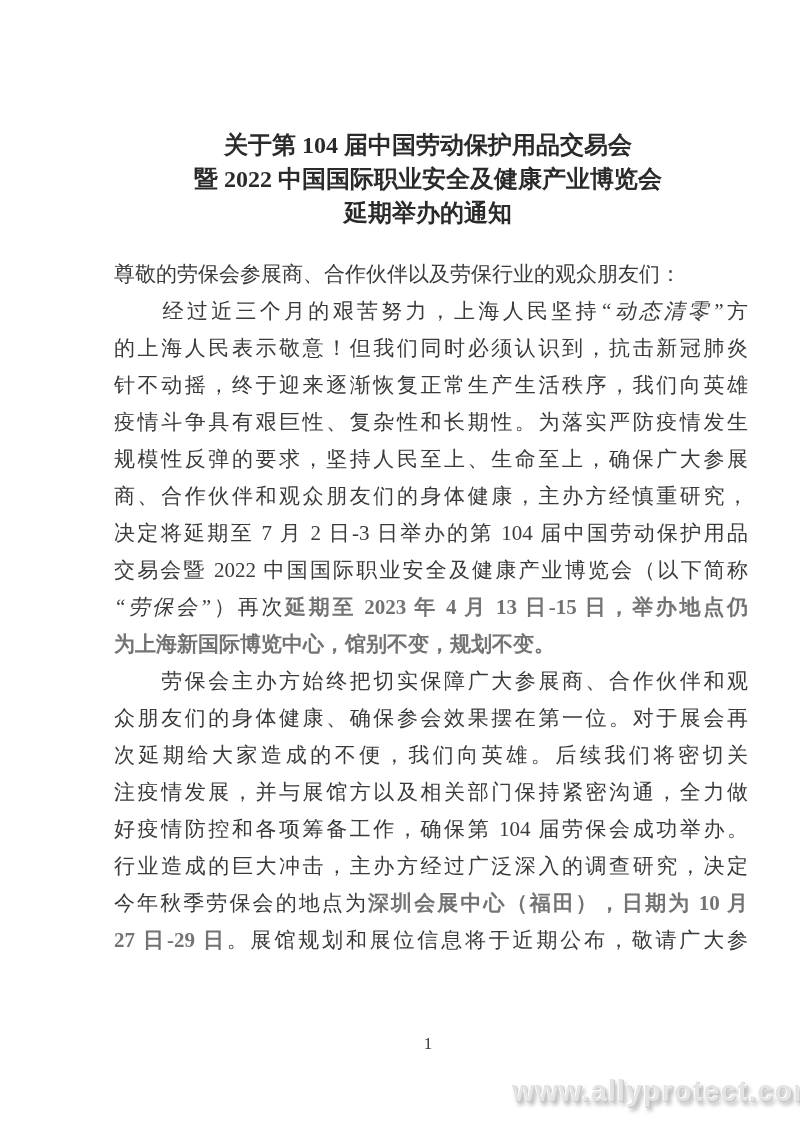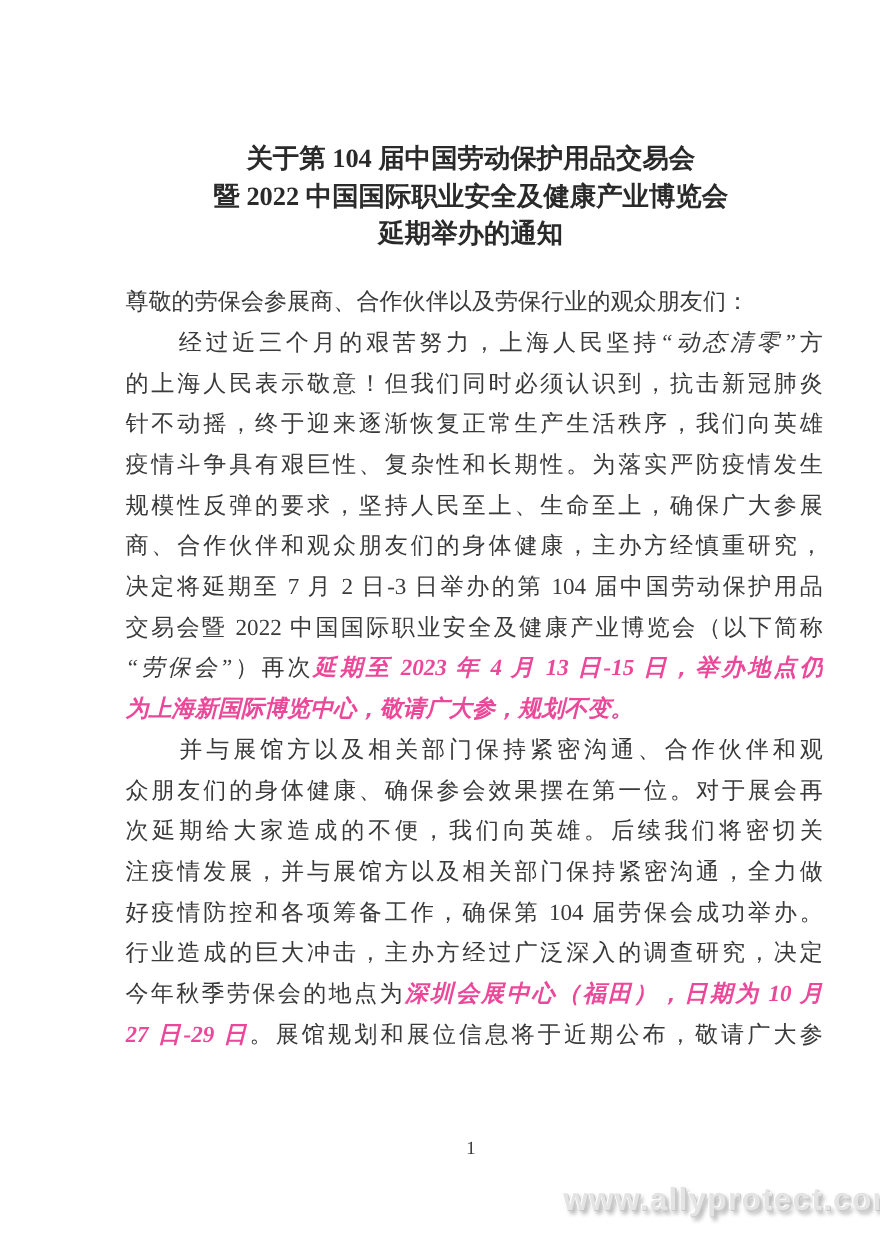--- a/index.html
+++ b/index.html
@@ -37,21 +37,21 @@
     text-align: justify;
     text-align-last: justify;
     text-justify: inter-character;
     height: 37px;
     overflow: hidden;
   }
   .line.last {
     text-align: right;
     text-align-last: left;
   }
-  .b { font-weight: bold; color: #ec4899; font-style: italic; }
+  .b { font-weight: bold; color: #737373; }
   .i { font-style: italic; }
   .page-number {
     position: absolute;
     top: 1034px;
     left: 0;
     width: 800px;
     text-align: center;
     font-size: 17px;
     color: #3a3a3a;
   }
@@ -83,22 +83,22 @@
       <div class="line last"><span>尊敬的劳保会参展商、合作伙伴以及劳保行业的观众朋友们：</span></div>
       <div class="line"><span>　　经过近三个月的艰苦努力，上海人民坚持</span><span class="i">“动态清零”</span><span>方</span></div>
       <div class="line"><span>的上海人民表示敬意！但我们同时必须认识到，抗击新冠肺炎</span></div>
       <div class="line"><span>针不动摇，终于迎来逐渐恢复正常生产生活秩序，我们向英雄</span></div>
       <div class="line"><span>疫情斗争具有艰巨性、复杂性和长期性。为落实严防疫情发生</span></div>
       <div class="line"><span>规模性反弹的要求，坚持人民至上、生命至上，确保广大参展</span></div>
       <div class="line"><span>商、合作伙伴和观众朋友们的身体健康，主办方经慎重研究，</span></div>
       <div class="line"><span>决定将延期至 7 月 2 日-3 日举办的第 104 届中国劳动保护用品</span></div>
       <div class="line"><span>交易会暨 2022 中国国际职业安全及健康产业博览会（以下简称</span></div>
       <div class="line"><span class="i">“劳保会”</span><span>）再次</span><span class="b">延期至 2023 年 4 月 13 日-15 日，举办地点仍</span></div>
-      <div class="line last"><span class="b">为上海新国际博览中心，敬请广大参，规划不变。</span></div>
-      <div class="line"><span>　　并与展馆方以及相关部门保持紧密沟通、合作伙伴和观</span></div>
+      <div class="line last"><span class="b">为上海新国际博览中心，馆别不变，规划不变。</span></div>
+      <div class="line"><span>　　劳保会主办方始终把切实保障广大参展商、合作伙伴和观</span></div>
       <div class="line"><span>众朋友们的身体健康、确保参会效果摆在第一位。对于展会再</span></div>
       <div class="line"><span>次延期给大家造成的不便，我们向英雄。后续我们将密切关</span></div>
       <div class="line"><span>注疫情发展，并与展馆方以及相关部门保持紧密沟通，全力做</span></div>
       <div class="line"><span>好疫情防控和各项筹备工作，确保第 104 届劳保会成功举办。</span></div>
       <div class="line"><span>行业造成的巨大冲击，主办方经过广泛深入的调查研究，决定</span></div>
       <div class="line"><span>今年秋季劳保会的地点为</span><span class="b">深圳会展中心（福田），日期为 10 月</span></div>
       <div class="line"><span class="b">27 日-29 日</span><span>。展馆规划和展位信息将于近期公布，敬请广大参</span></div>
     </div>
 
   <div class="page-number">1</div>

